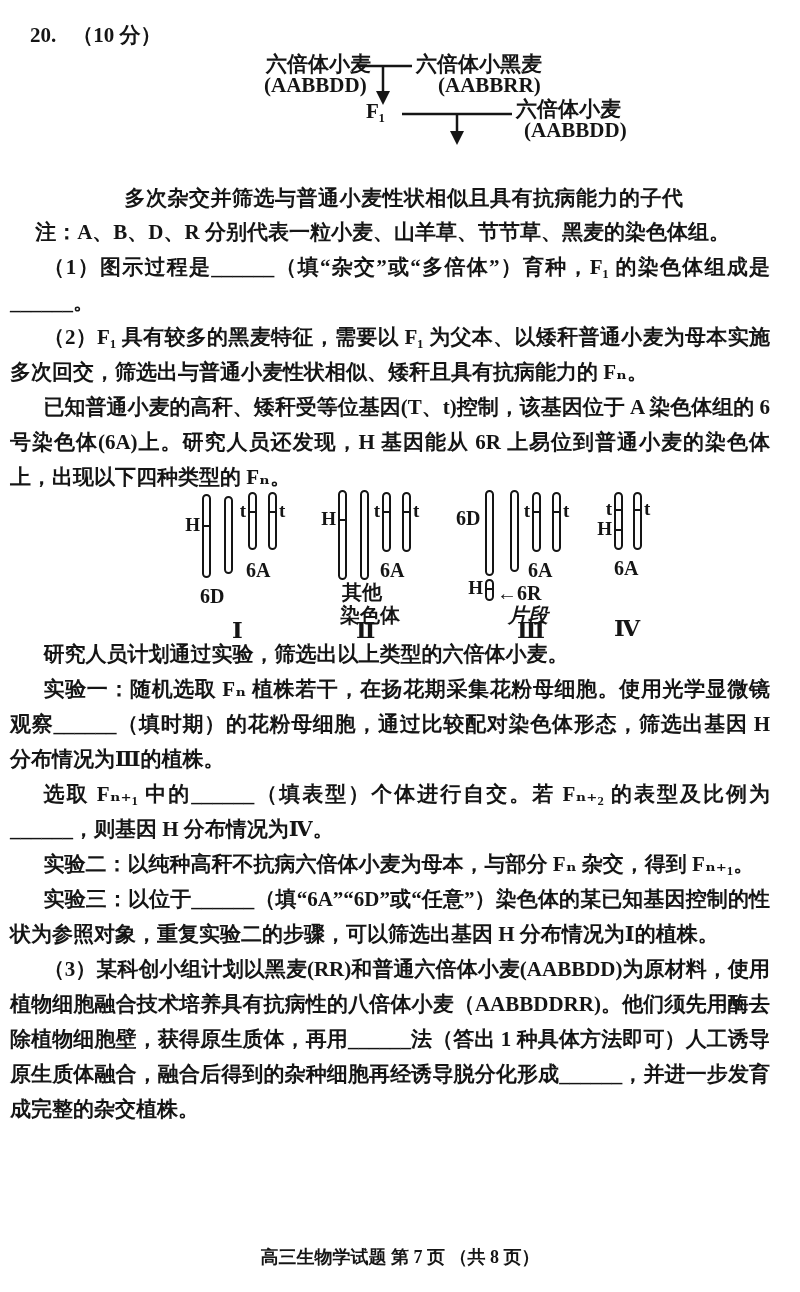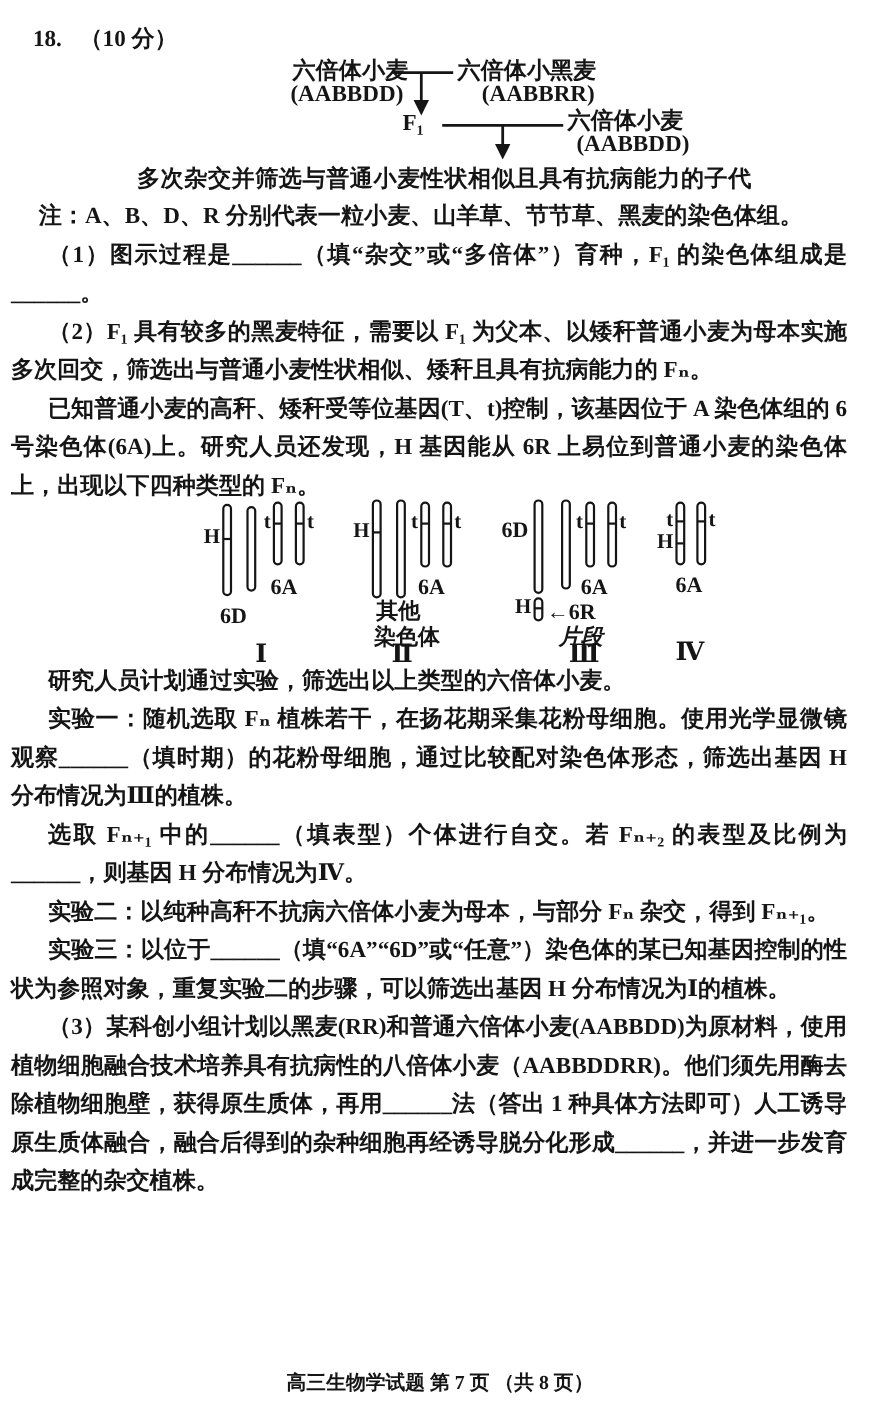--- a/index.html
+++ b/index.html
@@ -21,41 +21,41 @@
   .indnote{text-indent:1.2em;}
   .uline{border-bottom:2px solid #151515;}
   .qhead{margin-left:20px;white-space:nowrap;}
   .qhead .pts{margin-left:16px;}
 
   
   .flow{position:relative;height:92px;font-weight:700;}
   .flow svg{position:absolute;left:0;top:0;}
   .flow .fl{position:absolute;white-space:nowrap;line-height:22px;font-size:21px;}
 
-  .flow-result{font-weight:700;text-align:center;padding-left:28px;height:34px;line-height:34px;letter-spacing:0.5px;}
+  .flow-result{font-weight:700;text-align:center;padding-left:28px;height:34px;line-height:34px;letter-spacing:0.5px;margin-top:36px;}
 
   
   .karyo{position:relative;height:150px;margin-top:-8px;}
   .chrom{position:absolute;width:9px;border:2px solid #151515;border-radius:5px;background:#fff;box-sizing:border-box;}
   .band{position:absolute;left:-1px;right:-1px;height:2px;background:#151515;}
   .blabel{position:absolute;font-size:19px;font-weight:700;line-height:18px;}
   .blabel.left{right:9px;}
   .blabel.right{left:9px;}
   .klabel{position:absolute;font-size:20px;font-weight:700;white-space:nowrap;line-height:22px;}
   .knum{position:absolute;font-size:23px;font-weight:700;line-height:24px;}
 
   .footer{position:absolute;left:0;right:0;bottom:24px;text-align:center;font-size:18px;line-height:22px;font-weight:600;}
 </style>
 </head>
 <body>
 
 <div class="page">
 
   <div class="qhead">
-    <span>18.</span><span class="pts">（10 分）</span>
+    <span>20.</span><span class="pts">（10 分）</span>
   </div>
 
 
   <div class="flow">
     <svg width="800" height="92">
       <line x1="347" y1="13" x2="402" y2="13" stroke="#151515" stroke-width="2.5"></line>
       <line x1="373" y1="13" x2="373" y2="40" stroke="#151515" stroke-width="2.5"></line>
       <polygon points="366,38 380,38 373,52" fill="#151515"></polygon>
       <line x1="392" y1="61" x2="502" y2="61" stroke="#151515" stroke-width="2.5"></line>
       <line x1="447" y1="61" x2="447" y2="80" stroke="#151515" stroke-width="2.5"></line>

